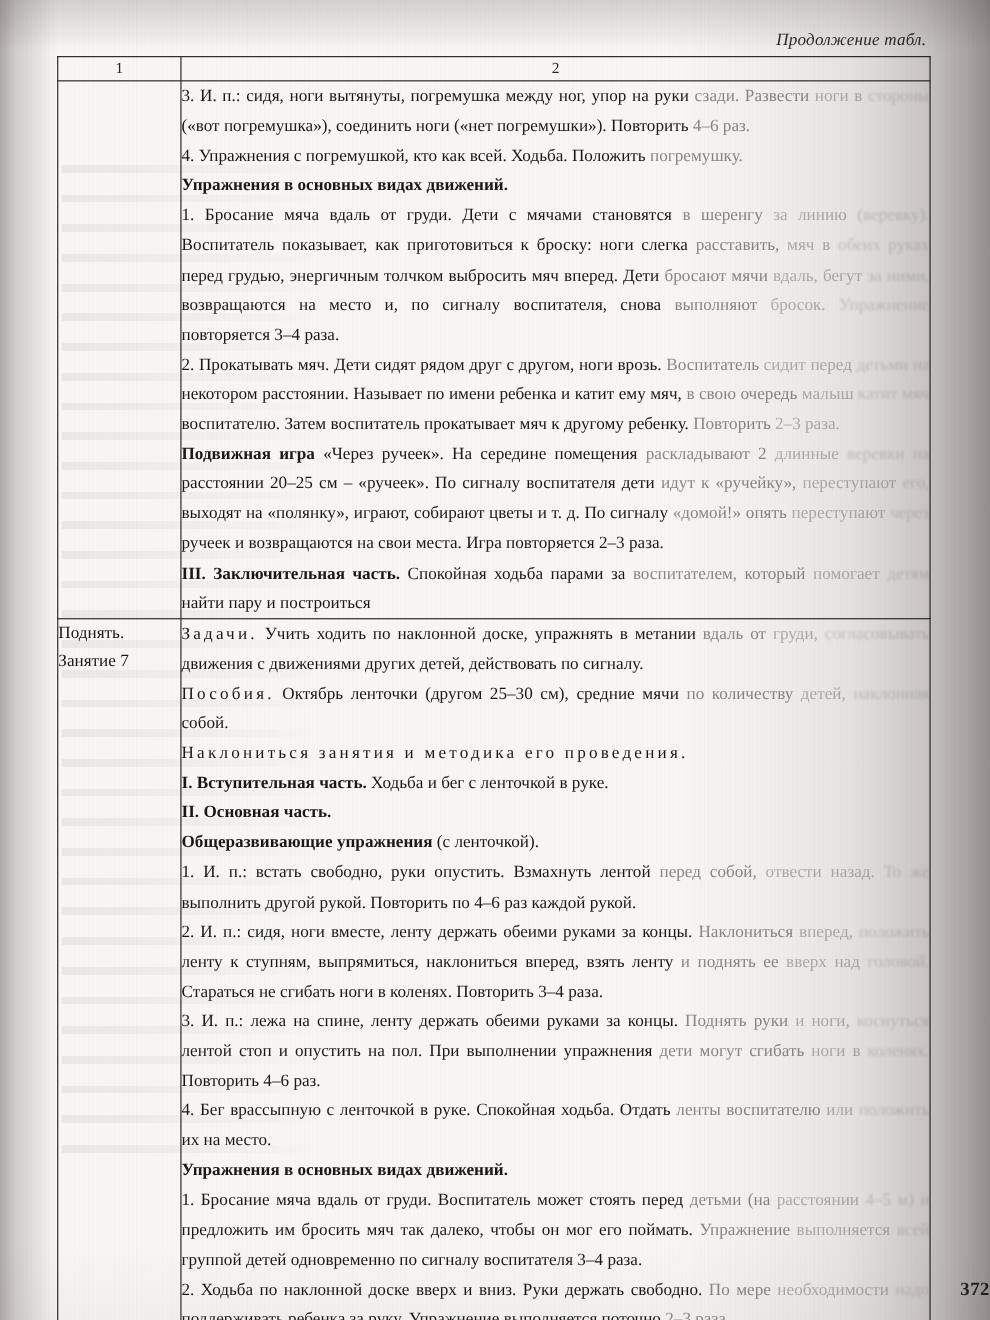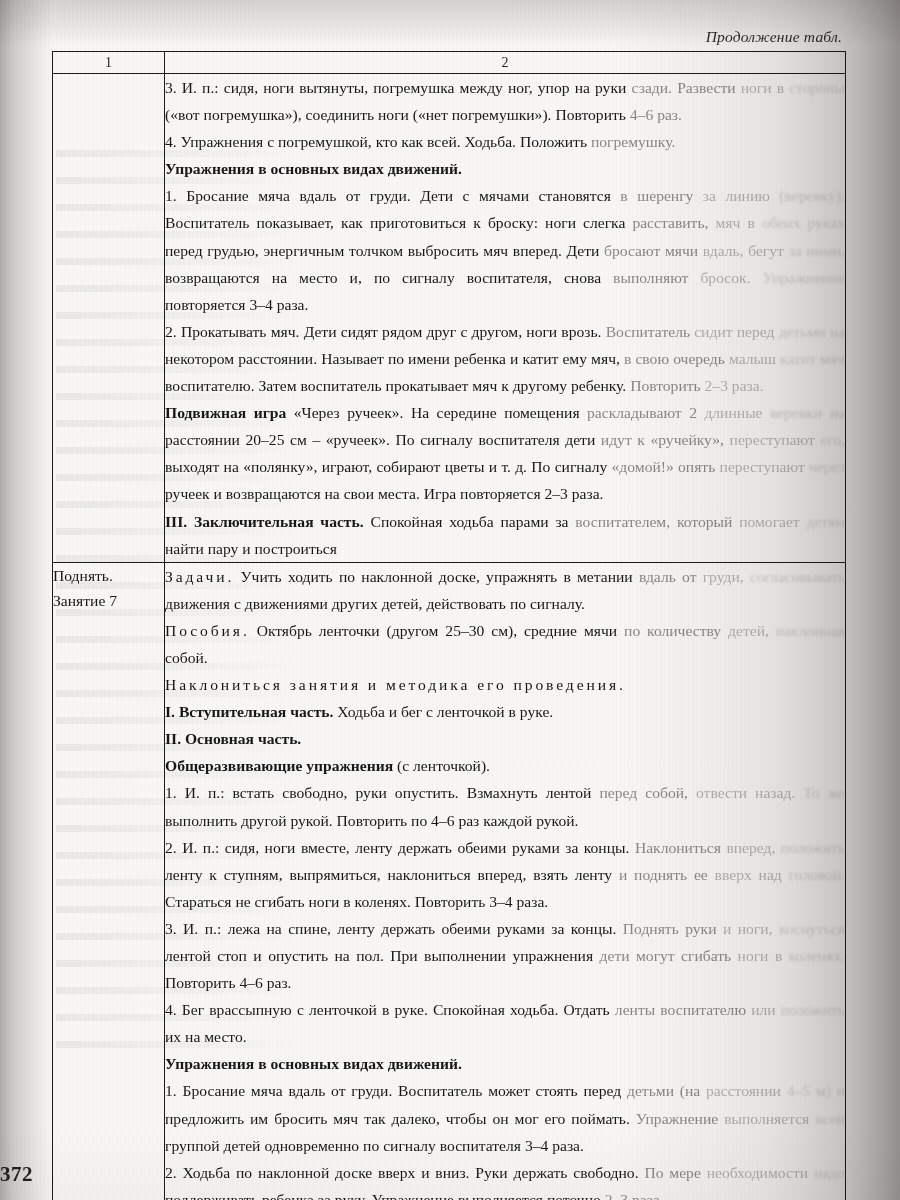--- a/index.html
+++ b/index.html
@@ -165,22 +165,22 @@
     background: linear-gradient(90deg, rgba(134,129,126,.40), rgba(134,129,126,0));
     mix-blend-mode: multiply;
   }
 
   
   .folio {
     position: absolute;
     top: 1162px;
     left: 0;
     width: 900px;
-    text-align: left;
-    font-size: 21px;
+    text-align: right;
+    font-size: 17px;
     font-weight: bold;
     letter-spacing: .5px;
     color: #202020;
   }
 </style>
 </head>
 <body>
 
 <div id="page">
   <div id="grain"></div>

